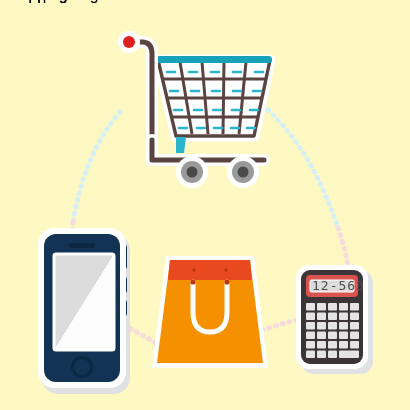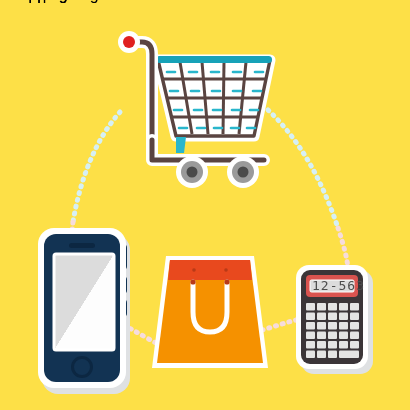--- a/index.html
+++ b/index.html
@@ -1,18 +1,18 @@
 <!DOCTYPE html>
 <html><head>
 <meta charset="utf-8">
 <style>
   html,body{margin:0;padding:0;background:#000;}
   body{width:410px;height:410px;overflow:hidden;
        font-family:"Liberation Sans", sans-serif;}
-  #scene{position:relative;width:410px;height:410px;background:#fde047;}
+  #scene{position:relative;width:410px;height:410px;background:#fef9c3;}
   #scene svg{display:block;}
   .lcd-text{font-family:"DejaVu Sans Mono", monospace;font-size:13px;
             letter-spacing:1px;fill:#4d4d4d;}
   .hidden-label{position:absolute;left:-9999px;top:-9999px;}
 </style>
 </head>
 <body>
 
 <div id="scene">
 

